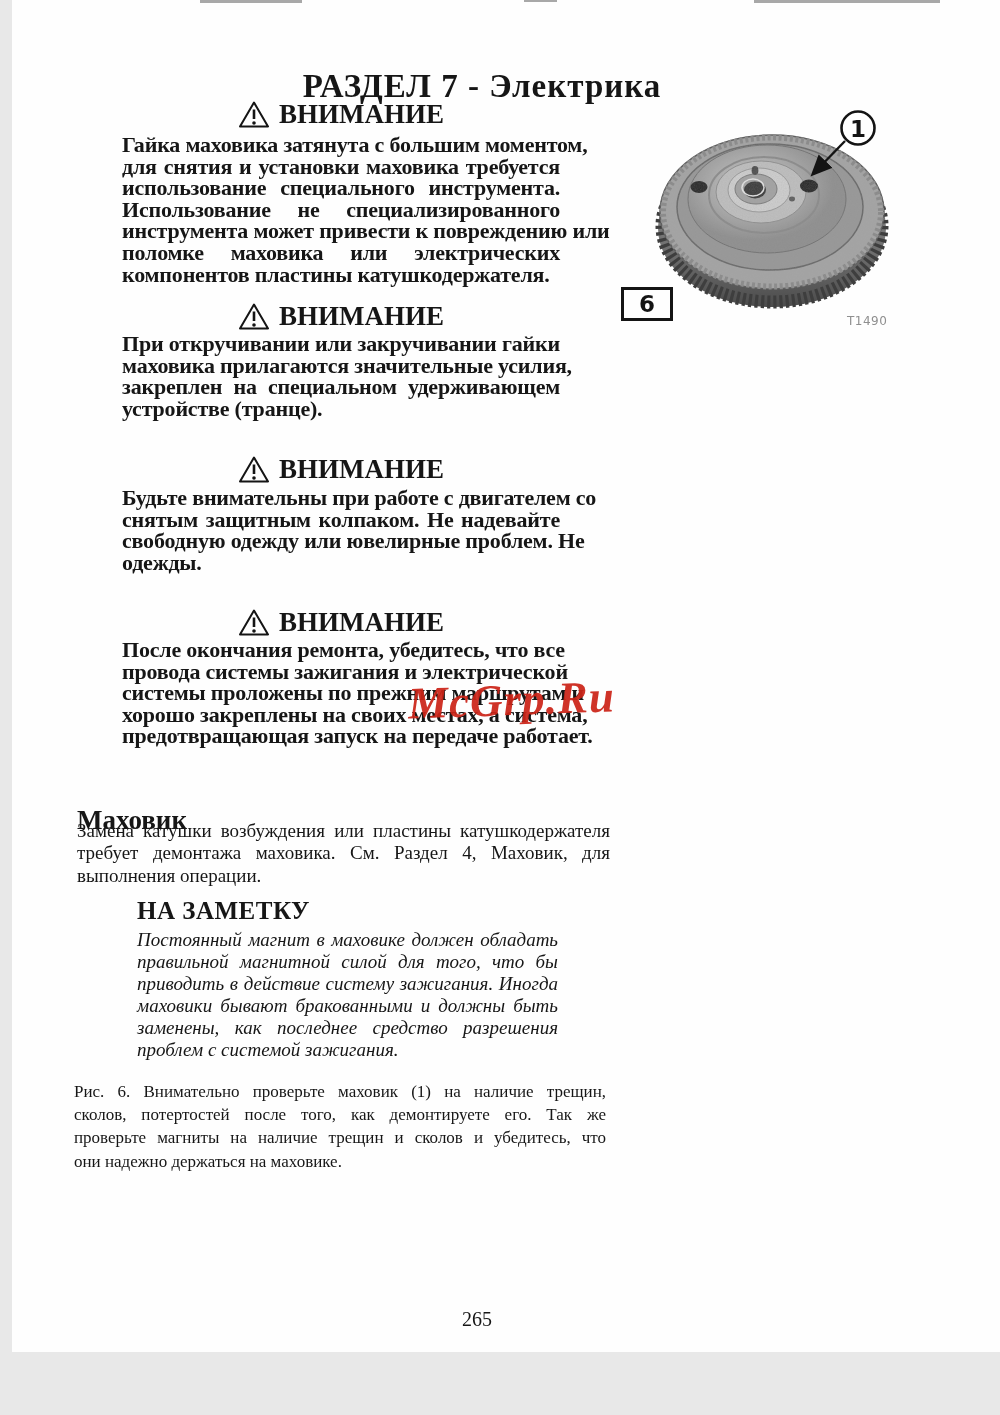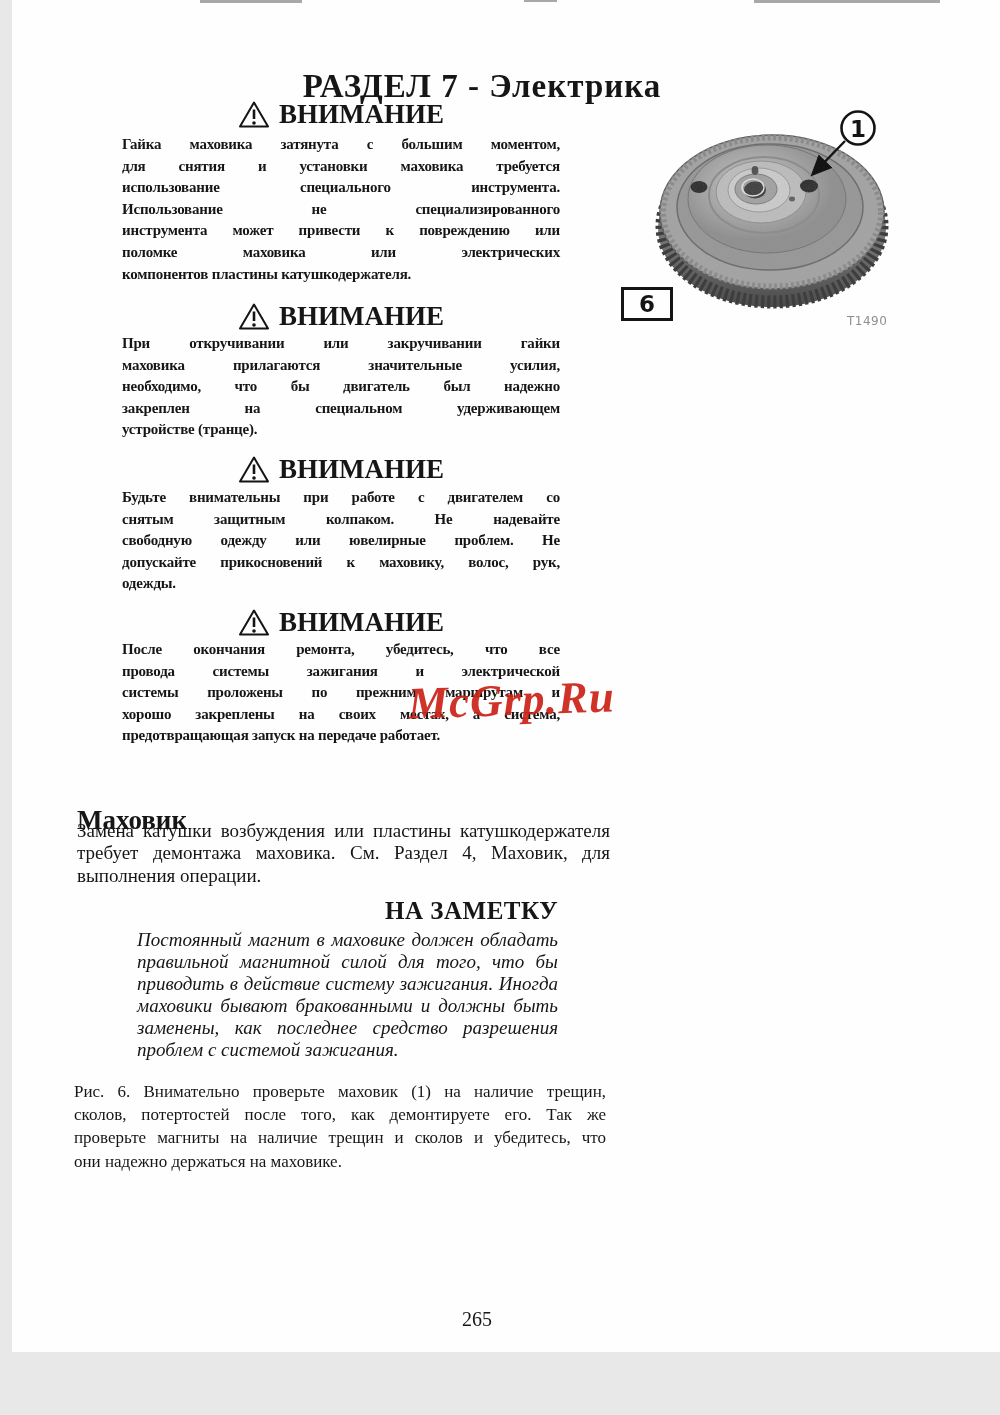--- a/index.html
+++ b/index.html
@@ -11,28 +11,28 @@
       background:linear-gradient(90deg,#3a3a3a 0%,#101010 14%,#1b1b1b 28%,#4e4e4e 42%,#8f8f8f 52%,#cfcfcf 62%,#bdbdbd 76%,#b2b2b2 88%,#d8d8d8 100%);
       clip-path:polygon(0 25%,30% 0,56% 30%,100% 38%,100% 62%,56% 68%,30% 100%,0 78%);}
   
   .doc-title{position:absolute;top:46px;left:0;width:940px;text-align:center;
       font-size:33px;font-weight:bold;letter-spacing:1px;}
   
   .whead{position:absolute;left:110px;width:438px;display:flex;justify-content:center;
       align-items:center;gap:9px;font-size:27px;font-weight:bold;}
   .wicon svg{display:block;}
   .wpara{position:absolute;left:110px;width:438px;font-weight:bold;
-      font-size:15px;line-height:21.6px;letter-spacing:-0.2px;}
+      font-size:22px;line-height:21.6px;letter-spacing:-0.2px;}
   .pl{text-align-last:justify;white-space:nowrap;}
   .pl.last{text-align-last:left;}
   
   .sec-head{position:absolute;left:65px;font-size:27px;font-weight:bold;}
   .mah-para{position:absolute;left:65px;width:533px;font-size:19px;line-height:22.3px;}
   
-  .note-head{position:absolute;left:125px;width:421px;text-align:right;
+  .note-head{position:absolute;left:125px;width:421px;text-align:left;
       font-size:25px;font-weight:bold;letter-spacing:0.5px;}
   .note-para{position:absolute;left:125px;width:421px;font-size:19px;
       font-style:italic;line-height:22px;}
   
   .caption{position:absolute;left:62px;width:532px;font-size:17px;line-height:23.2px;}
   
   .flywheel-wrap{position:absolute;left:600px;top:95px;width:300px;height:230px;}
   .figbox{position:absolute;left:609px;top:287px;width:46px;height:28px;
       border:3px solid #141414;display:flex;align-items:center;justify-content:center;
       font-family:"DejaVu Sans",sans-serif;font-size:23px;font-weight:bold;color:#141414;}
@@ -82,40 +82,38 @@
         <path d="M16 2.5 L30 26.5 L2 26.5 Z" fill="none" stroke="#141414" stroke-width="2" stroke-linejoin="round"></path>
         <line x1="16" y1="9.5" x2="16" y2="19" stroke="#141414" stroke-width="2.6"></line>
         <circle cx="16" cy="23" r="1.8" fill="#141414"></circle>
       </svg>
     </span>
     <span>ВНИМАНИЕ</span>
   </div>
   <div class="wpara" style="top:333px">
     <div class="pl">При откручивании или закручивании гайки</div>
     <div class="pl">маховика прилагаются значительные усилия,</div>
-    <div class="pl">необходимо, что бы двигатель был надежно</div>
     <div class="pl">закреплен на специальном удерживающем</div>
     <div class="pl last">устройстве (транце).</div>
   </div>
 
   <div class="whead" style="top:454px">
     <span class="wicon">
       <svg width="32" height="29" viewBox="0 0 32 29">
         <path d="M16 2.5 L30 26.5 L2 26.5 Z" fill="none" stroke="#141414" stroke-width="2" stroke-linejoin="round"></path>
         <line x1="16" y1="9.5" x2="16" y2="19" stroke="#141414" stroke-width="2.6"></line>
         <circle cx="16" cy="23" r="1.8" fill="#141414"></circle>
       </svg>
     </span>
     <span>ВНИМАНИЕ</span>
   </div>
   <div class="wpara" style="top:487px">
     <div class="pl">Будьте внимательны при работе с двигателем со</div>
     <div class="pl">снятым защитным колпаком. Не надевайте</div>
     <div class="pl">свободную одежду или ювелирные проблем. Не</div>
-    <div class="pl">допускайте прикосновений к маховику, волос, рук,</div>
     <div class="pl last">одежды.</div>
   </div>
 
   <div class="whead" style="top:607px">
     <span class="wicon">
       <svg width="32" height="29" viewBox="0 0 32 29">
         <path d="M16 2.5 L30 26.5 L2 26.5 Z" fill="none" stroke="#141414" stroke-width="2" stroke-linejoin="round"></path>
         <line x1="16" y1="9.5" x2="16" y2="19" stroke="#141414" stroke-width="2.6"></line>
         <circle cx="16" cy="23" r="1.8" fill="#141414"></circle>
       </svg>

